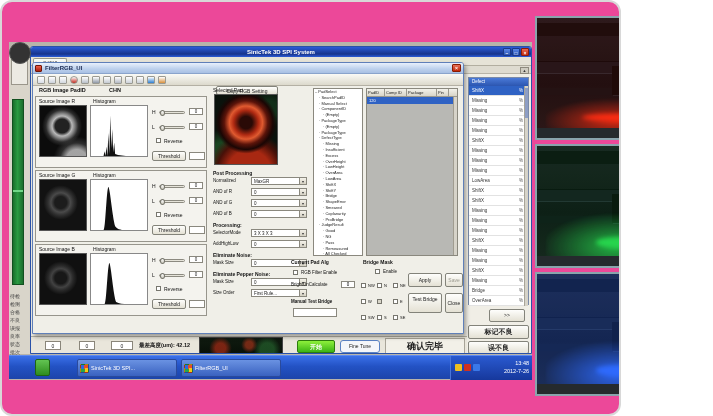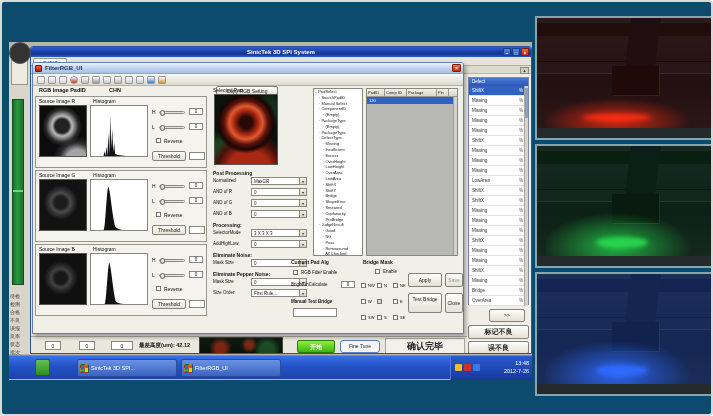--- a/index.html
+++ b/index.html
@@ -1,18 +1,18 @@
 <!DOCTYPE html>
 <html><head>
 <meta charset="utf-8">
 <style>
   * { margin:0; padding:0; box-sizing:border-box; font-family:"Liberation Sans", sans-serif; }
   html,body { width:713px; height:416px; background:#fff; }
-  .canvas { position:relative; width:713px; height:416px; background:#0c4a6e;
-            border:2px solid #d8d8d8; border-radius:4px; overflow:hidden; }
+  .canvas { position:relative; width:621px; height:416px; background:#ec4899;
+            border:2px solid #d8d8d8; border-radius:12px; overflow:hidden; }
 
   
   .desktop { position:absolute; left:7px; top:40px; width:523px; height:338px; background:#b8b4aa; overflow:hidden; }
 
   .logo { position:absolute; left:0; top:0; width:22px; height:22px; border-radius:50%;
           background:
             radial-gradient(circle at 35% 30%, rgba(255,255,255,.95) 0 18%, transparent 40%),
             conic-gradient(#c e0000 0 20%, #e8e8e8 20% 35%, #1f9e3a 35% 60%, #1d47c8 60% 85%, #ce0000 85% 100%);
           background-color:#333; border:1px solid #555; z-index:30; }
 

